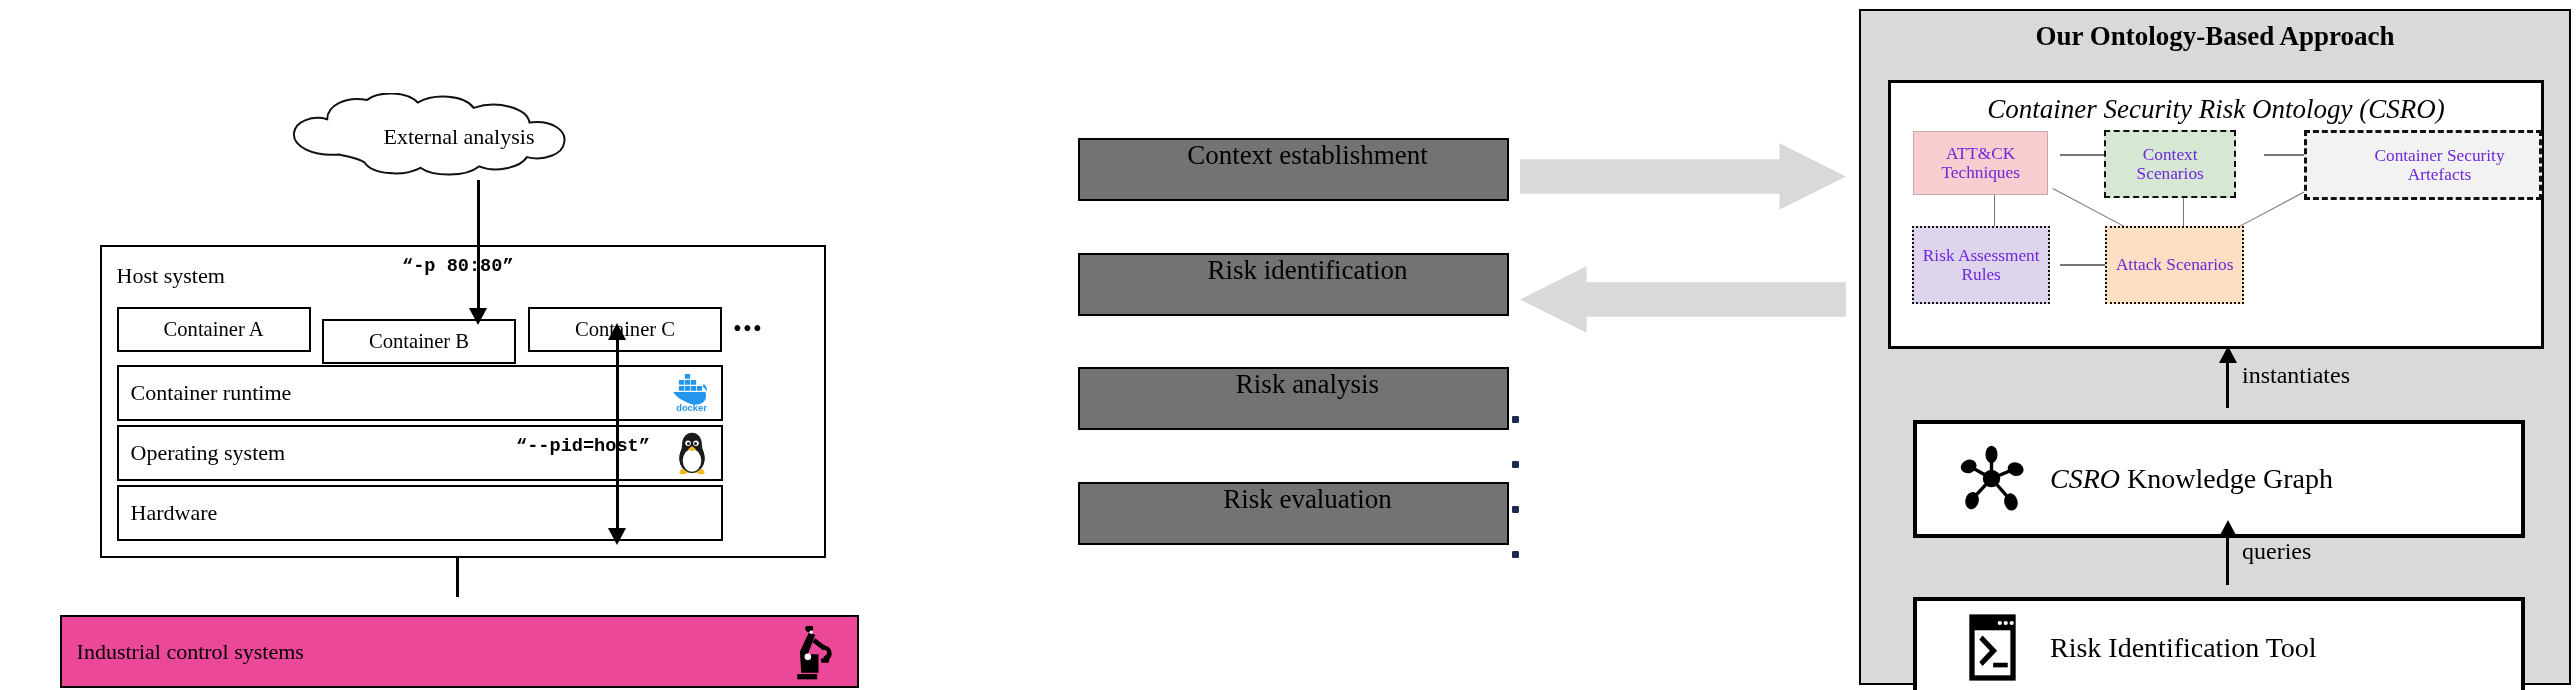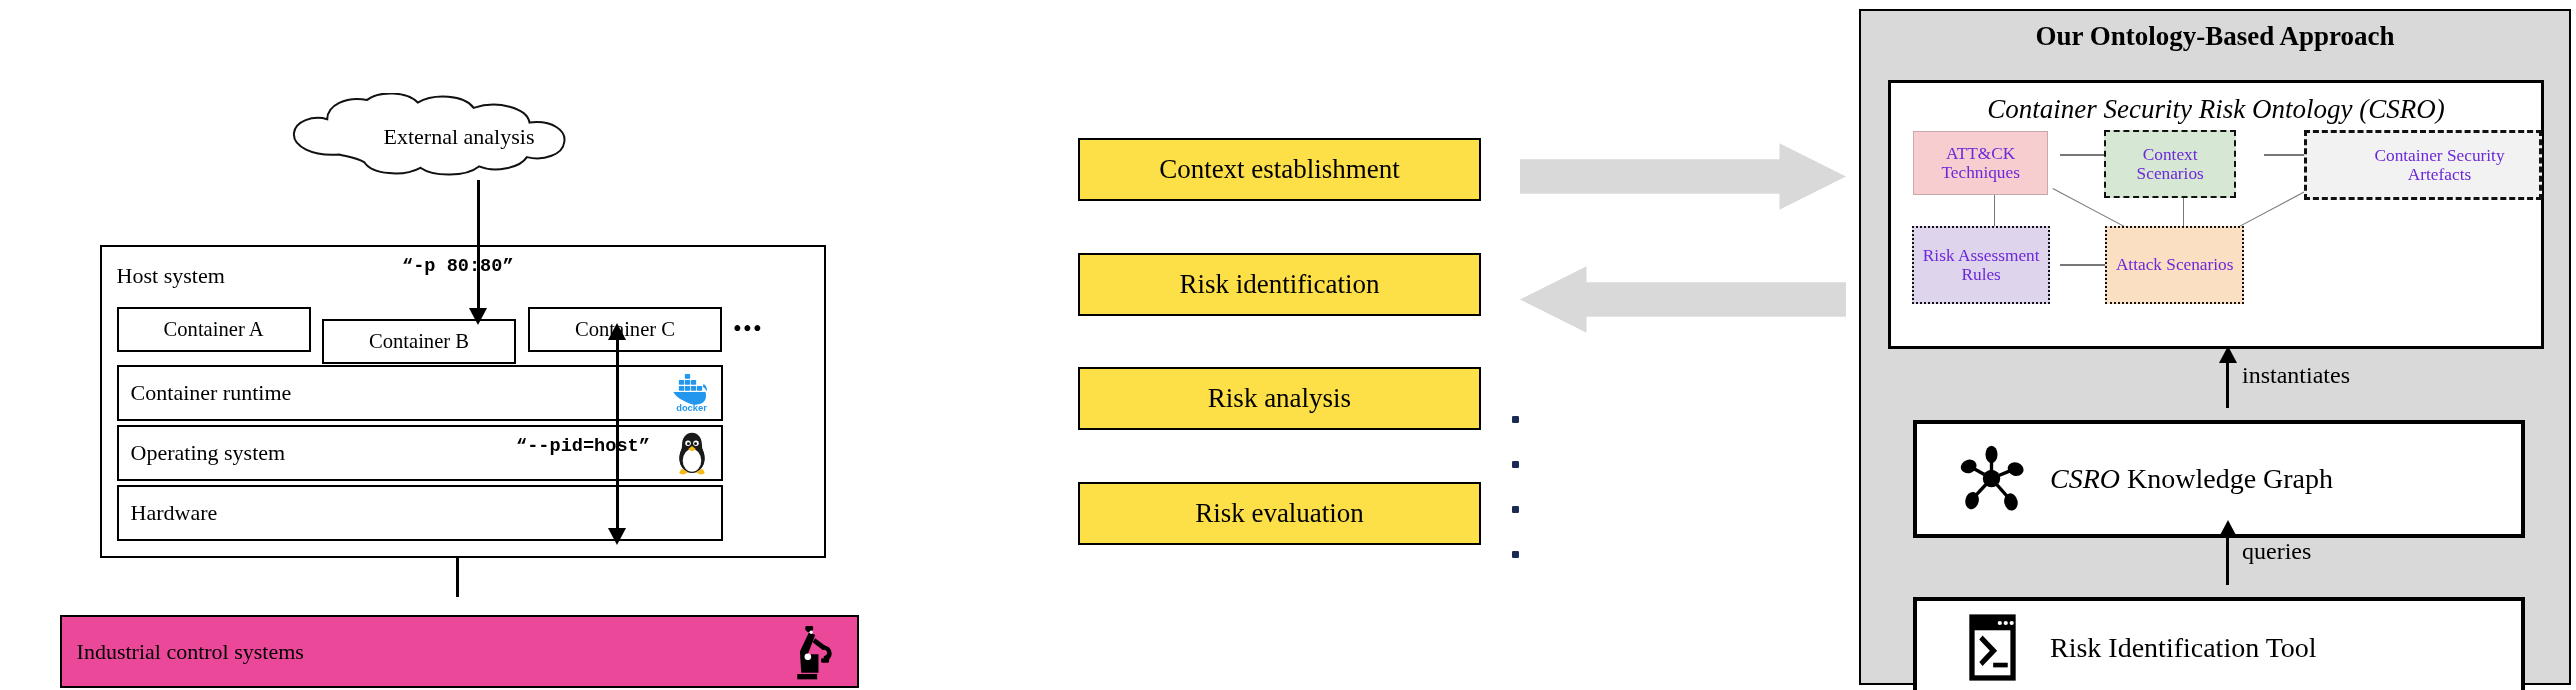--- a/index.html
+++ b/index.html
@@ -93,26 +93,26 @@
 
   
   .block-arrow {
     position: absolute;
   }
 
   
   .risk-box {
     position: absolute;
     border: 2.7px solid #000;
-    background: #fde047;
-    display: flex;
-    align-items: center;
+    background: #737373;
+    display: flex;
     justify-content: center;
     font-size: 27px;
     color: #000;
+    padding-left: 28px;
   }
 
   
   .sep-dot {
     position: absolute;
     width: 7.3px; height: 7.3px;
     background: #1b2a52;
     border-radius: 1.3px;
   }
 

